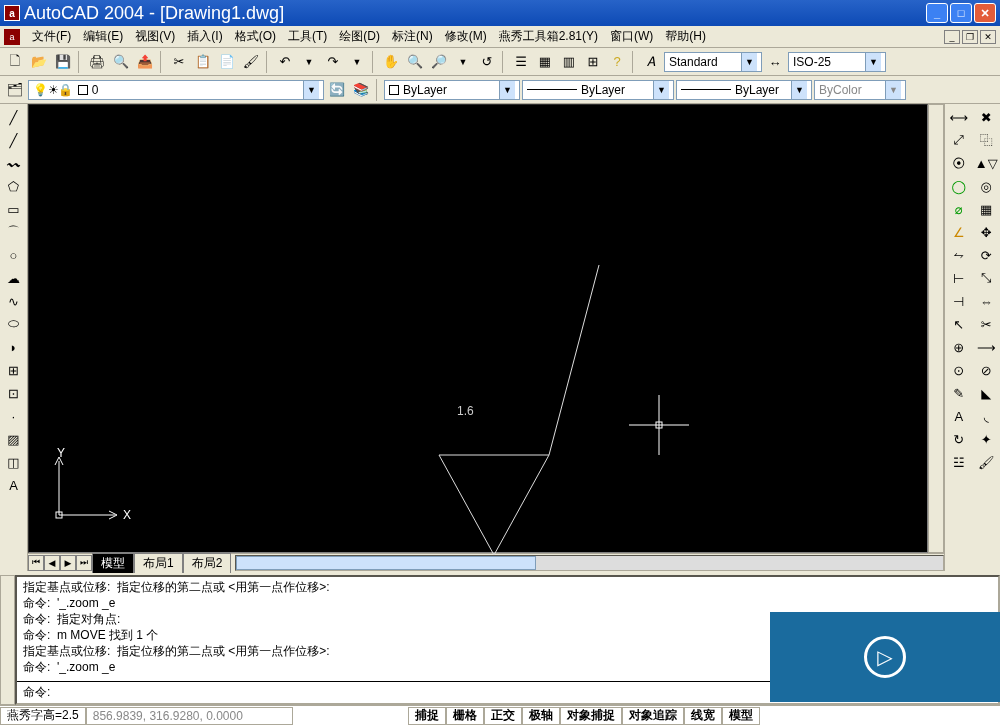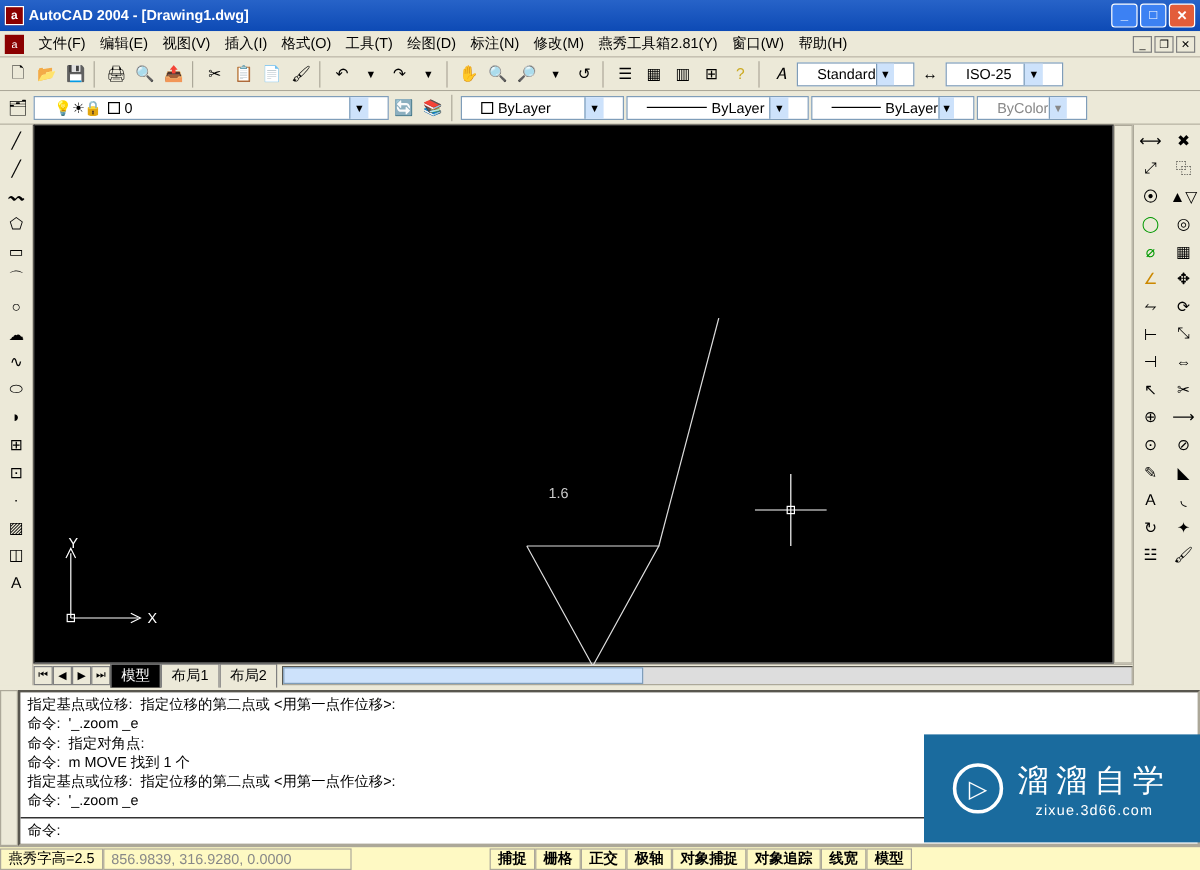--- a/index.html
+++ b/index.html
@@ -1,39 +1,39 @@
 <!DOCTYPE html>
 <html><head>
 <meta charset="utf-8">
 <style>
 * { margin: 0; padding: 0; box-sizing: border-box; font-family: "Microsoft YaHei", SimSun, sans-serif; font-size: 12px; }
 body { width: 1000px; height: 725px; background: #ece9d8; overflow: hidden; position: relative; }
 
 
 .titlebar { height: 26px; background: linear-gradient(#2763c8, #0d4ab5); display: flex; align-items: center; padding: 0 4px; color: #fff; }
 .titlebar .app-icon { width: 16px; height: 16px; background: #8b0000; border: 1px solid #fff; margin-right: 4px; display: flex; align-items: center; justify-content: center; font-size: 10px; font-weight: bold; }
-.titlebar .title { flex: 1; font-size: 12px; font-weight: bold; }
+.titlebar .title { flex: 1; font-size: 18px; font-weight: normal; }
 .titlebar .win-btns { display: flex; gap: 2px; }
 .titlebar .win-btn { width: 22px; height: 20px; border: 1px solid #fff; border-radius: 3px; display: flex; align-items: center; justify-content: center; font-size: 11px; font-weight: bold; }
 .win-min, .win-max { background: #3c81f3; }
 .win-close { background: #e35d3a; }
 
 
 .menubar { height: 22px; background: #ece9d8; display: flex; align-items: center; padding: 0 4px; border-bottom: 1px solid #aca899; }
 .menubar .a-icon { width: 16px; height: 16px; background: #8b0000; color: #fff; display: flex; align-items: center; justify-content: center; margin-right: 6px; font-size: 9px; }
 .menu-item { padding: 2px 6px; cursor: default; }
 .menubar .doc-btns { margin-left: auto; display: flex; gap: 2px; }
 .doc-btn { width: 16px; height: 14px; border: 1px solid #808080; background: #ece9d8; font-size: 9px; display: flex; align-items: center; justify-content: center; }
 
 
 .toolbar-row { height: 28px; background: #ece9d8; display: flex; align-items: center; padding: 2px 4px; border-bottom: 1px solid #aca899; gap: 2px; }
 .tbtn { width: 22px; height: 22px; border: 1px solid transparent; display: flex; align-items: center; justify-content: center; font-size: 13px; cursor: default; }
 .tsep { width: 4px; height: 22px; border-left: 1px solid #aca899; margin: 0 2px; }
 .tdrop { padding: 0 3px; font-size: 9px; }
-.combo { height: 20px; border: 1px solid #7f9db9; background: #fff; display: flex; align-items: center; padding: 0 16px; }
+.combo { height: 20px; border: 1px solid #7f9db9; background: #fff; display: flex; align-items: center; padding: 0 4px; }
 .combo .arrow { margin-left: auto; width: 16px; text-align: center; background: #cde2fb; border-left: 1px solid #7f9db9; height: 100%; display: flex; align-items: center; justify-content: center; font-size: 9px; }
 
 
 .layer-row { height: 28px; background: #ece9d8; display: flex; align-items: center; padding: 2px 4px; border-bottom: 1px solid #aca899; gap: 2px; }
 
 
 .workspace { position: absolute; top: 104px; left: 0; right: 0; bottom: 154px; display: flex; }
 .left-panel { width: 28px; background: #ece9d8; display: flex; flex-direction: column; align-items: center; padding-top: 2px; gap: 1px; border-right: 1px solid #aca899; }
 .right-panel { width: 56px; background: #ece9d8; display: flex; padding-top: 2px; border-left: 1px solid #aca899; }
 .right-col { width: 28px; display: flex; flex-direction: column; align-items: center; gap: 1px; }
@@ -54,21 +54,21 @@
 .tab.active { background: #000; color: #fff; }
 .hscroll { flex: 1; margin-left: 4px; background: #ddd; height: 16px; border: 1px inset #aca899; position: relative; }
 .hscroll .thumb { position: absolute; left: 0; width: 300px; height: 100%; background: #cde2fb; border: 1px solid #7f9db9; }
 
 
 .cmdwin { position: absolute; left: 15px; right: 0; bottom: 20px; height: 130px; background: #fff; border: 2px inset #aca899; font-family: SimSun, monospace; font-size: 13px; overflow: hidden; }
 .cmd-history { padding: 2px 6px; white-space: pre; line-height: 16px; }
 .cmd-input-row { position: absolute; bottom: 0; left: 0; right: 0; border-top: 1px solid #000; display: flex; padding: 2px 6px; gap: 35px; }
 
 
-.statusbar { position: absolute; bottom: 0; left: 0; right: 0; height: 20px; background: #fef9c3; border-top: 1px solid #aca899; display: flex; align-items: center; font-size: 12px; }
+.statusbar { position: absolute; bottom: 0; left: 0; right: 0; height: 20px; background: #ffffff; border-top: 1px solid #aca899; display: flex; align-items: center; font-size: 12px; }
 .status-seg { padding: 0 6px; border: 1px solid #aca899; height: 18px; display: flex; align-items: center; }
 .status-coords { color: #888; }
 .status-toggle { padding: 0 6px; border: 1px solid #aca899; height: 18px; display: flex; align-items: center; font-weight: bold; }
 
 
 .watermark { position: absolute; right: 0; bottom: 23px; width: 230px; height: 90px; background: #1a6b9e; color: #fff; display: flex; align-items: center; justify-content: center; gap: 12px; }
 .watermark .play { width: 42px; height: 42px; border: 3px solid #fff; border-radius: 50%; display: flex; align-items: center; justify-content: center; font-size: 20px; }
 .watermark .txt { display: flex; flex-direction: column; align-items: center; }
 .watermark .ch { font-size: 26px; letter-spacing: 6px; font-weight: 500; }
 .watermark .en { font-size: 12px; letter-spacing: 1px; }
@@ -308,24 +308,20 @@
 指定基点或位移:  指定位移的第二点或 &lt;用第一点作位移&gt;:
 命令:  '_.zoom _e</div>
   <div class="cmd-input-row">
     <span>命令:</span>
     <span style="flex:1;"></span>
   </div>
 </div>
 
 <div class="watermark">
   <div class="play">▷</div>
-  <div class="txt">
-    <div class="ch">溜溜自学</div>
-    <div class="en">zixue.3d66.com</div>
-  </div>
 </div>
 
 <div class="statusbar">
   <div class="status-seg">燕秀字高=2.5</div>
   <div class="status-seg status-coords" style="width:207px;">856.9839, 316.9280, 0.0000</div>
   <div style="flex:1"></div>
   <div class="status-toggle">捕捉</div>
   <div class="status-toggle">栅格</div>
   <div class="status-toggle">正交</div>
   <div class="status-toggle">极轴</div>

